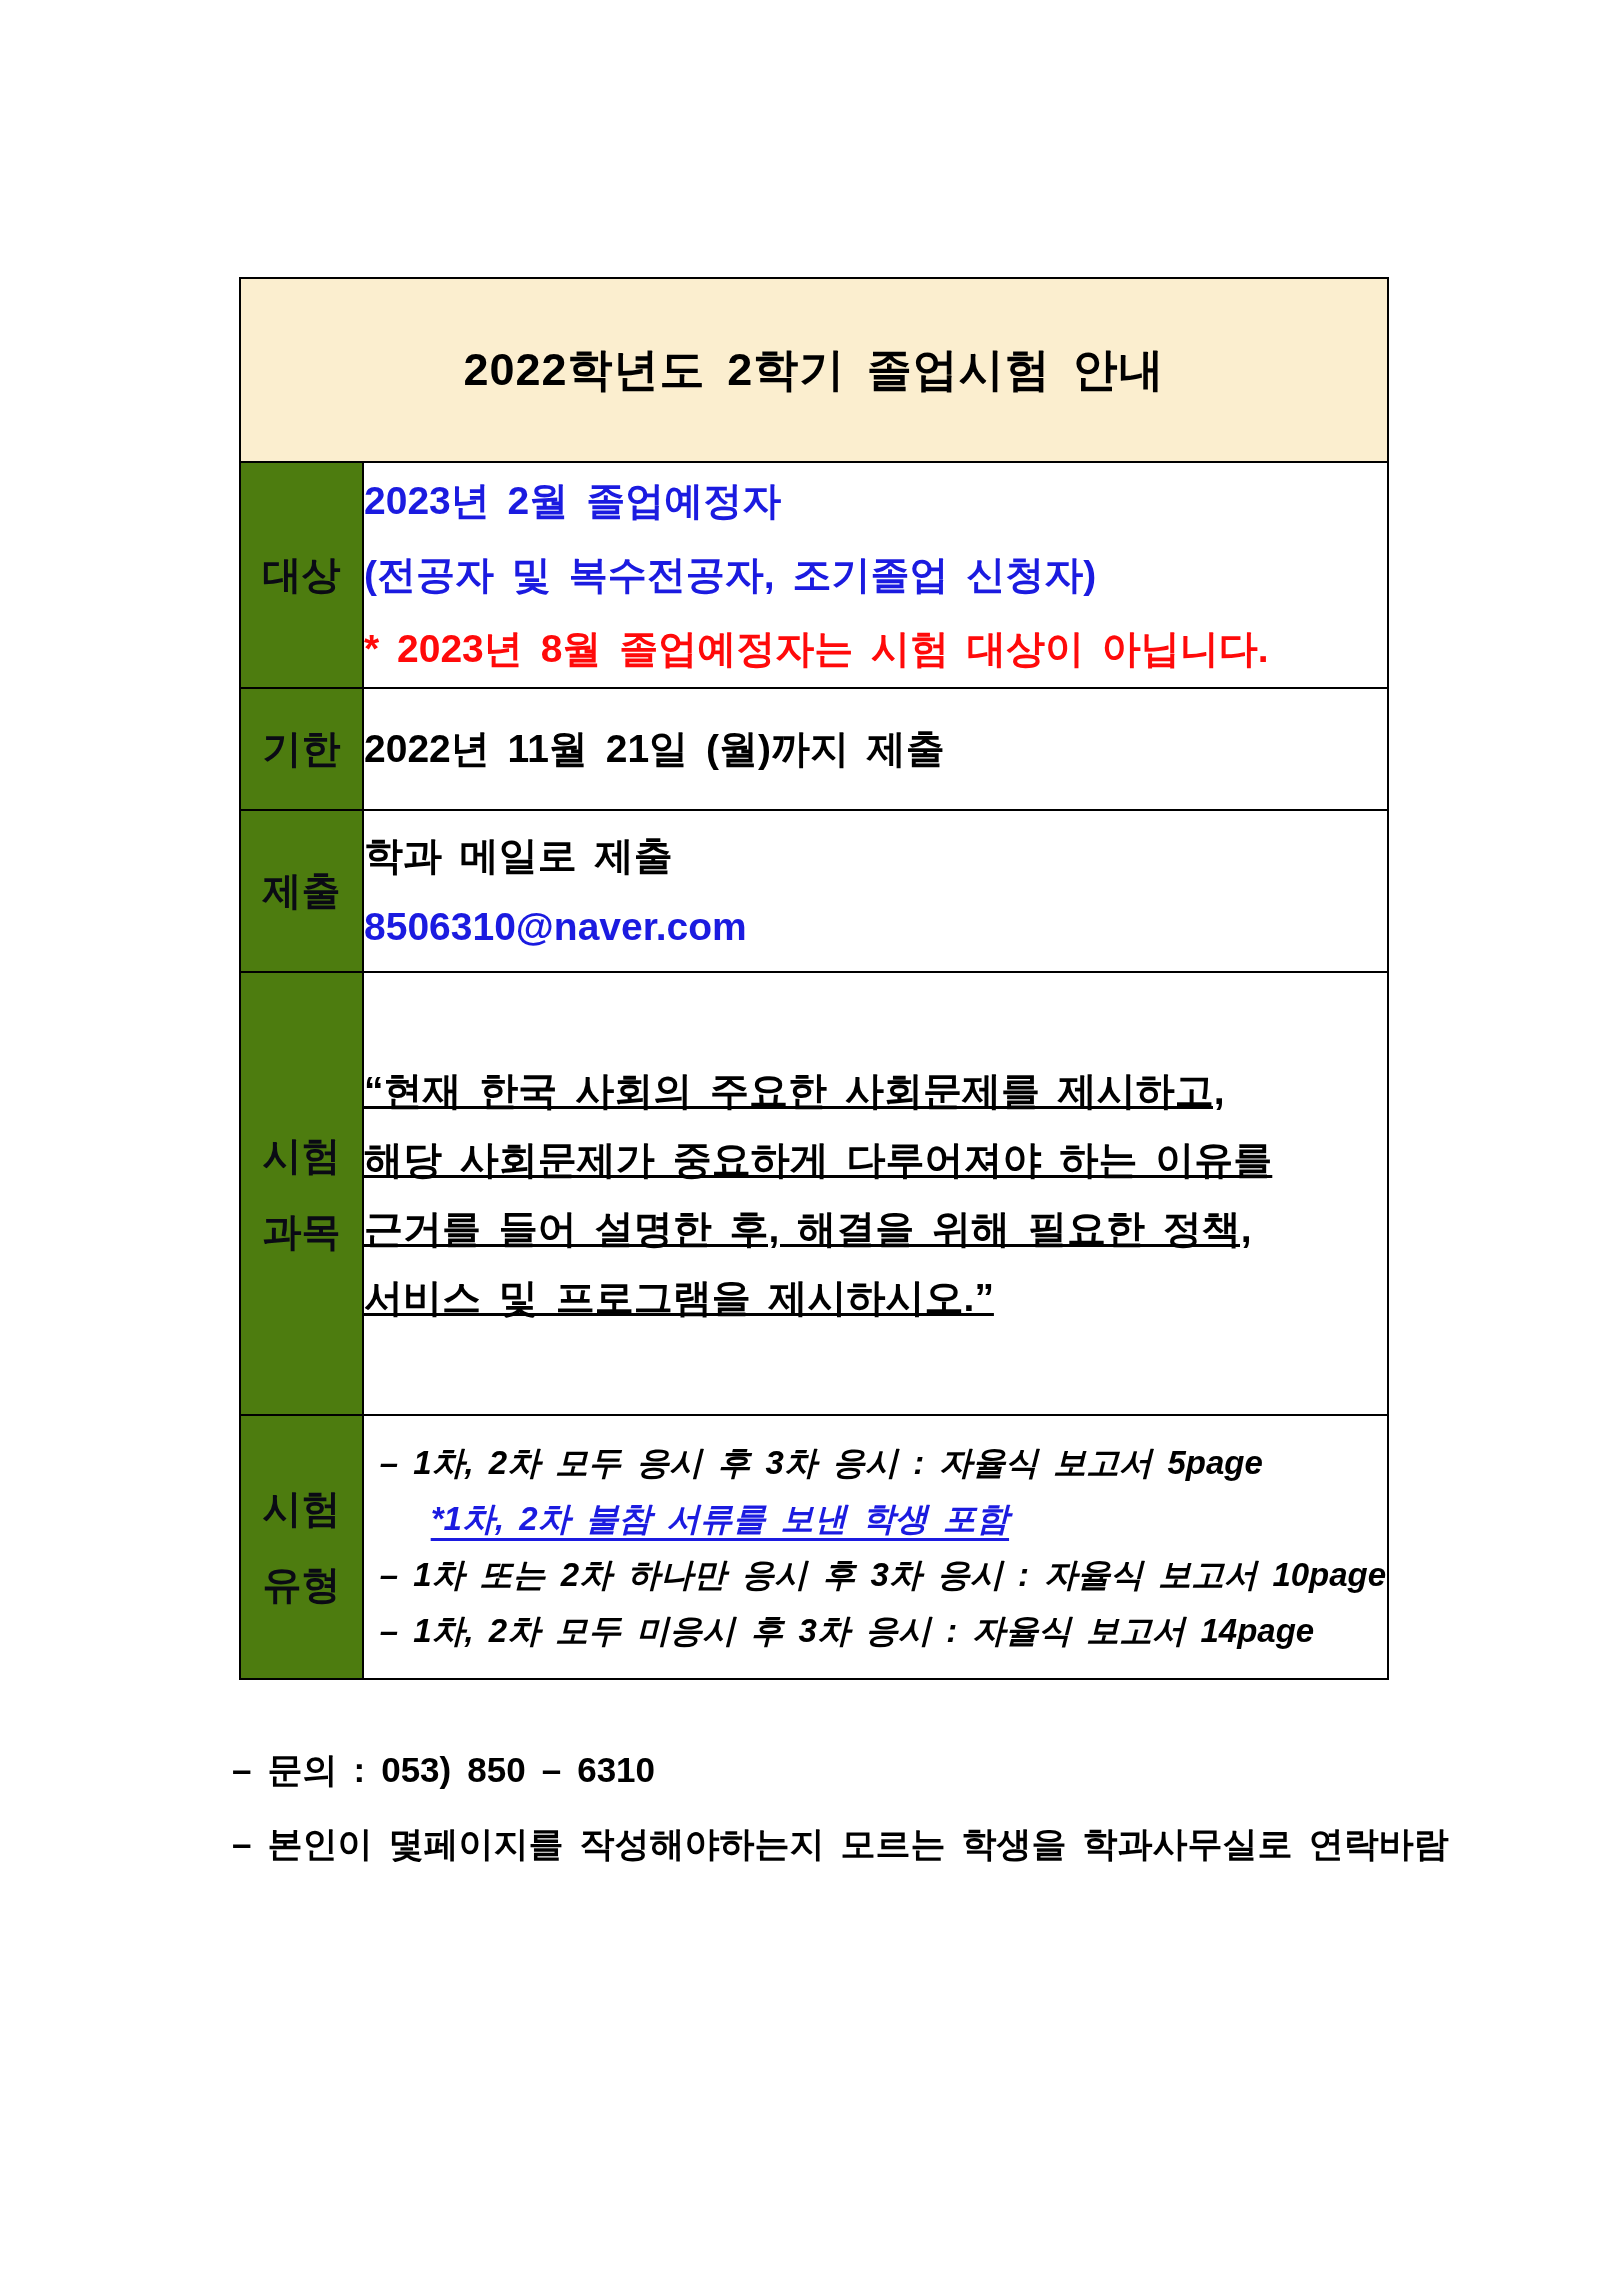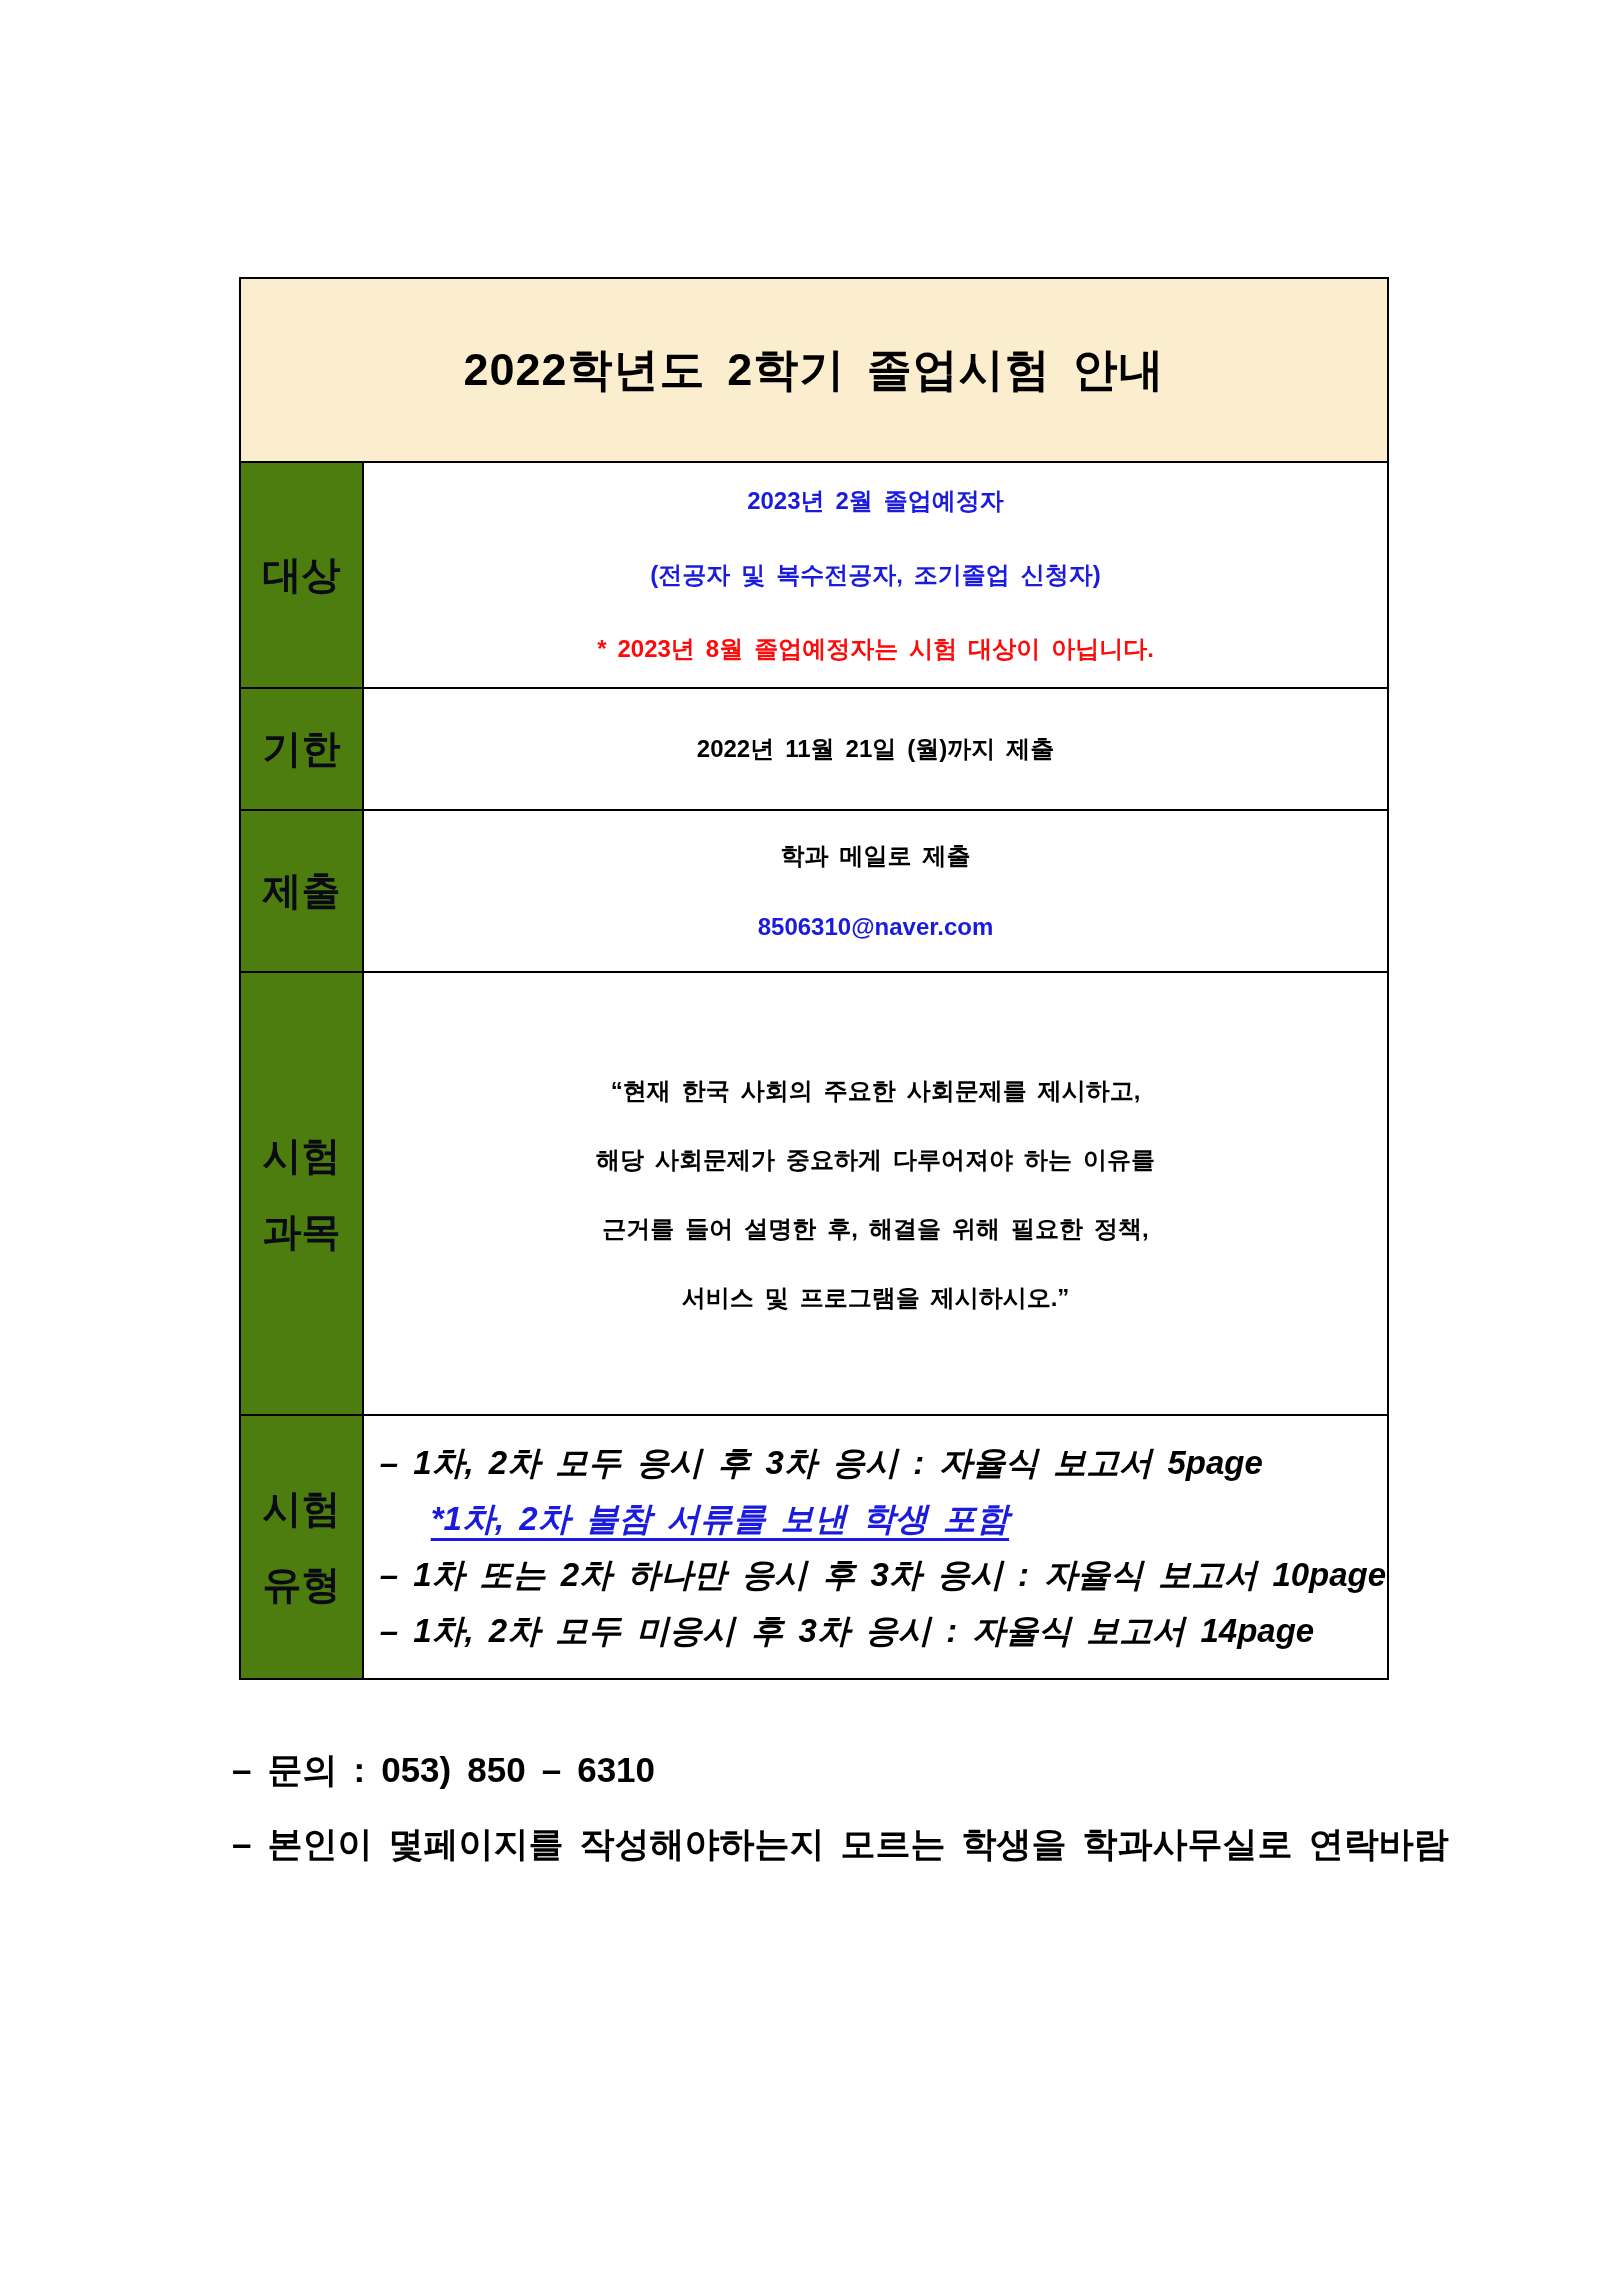--- a/index.html
+++ b/index.html
@@ -36,34 +36,33 @@
   .label-cell {
     width: 123px;
     background: #4d7c0f;
     text-align: center;
     font-size: 39px;
     color: #0a0a14;
     line-height: 76px;
   }
 
   .content-cell {
-    text-align: center;
-    font-size: 24px;
+    font-size: 39px;
     background: #ffffff;
   }
 
   .row-target   { height: 226px; }
   .row-deadline { height: 122px; }
   .row-submit   { height: 162px; }
   .row-subject  { height: 443px; }
   .row-type     { height: 264px; }
 
   .row-target .content-cell   { line-height: 74px; }
   .row-submit .content-cell   { line-height: 71px; }
-  .row-subject .content-cell  { line-height: 69px; }
+  .row-subject .content-cell  { line-height: 69px; text-decoration: underline; }
 
   .text-blue { color: #1B1BE0; }
   .text-red  { color: #FF0A0A; }
 
   .row-type .content-cell {
     text-align: left;
     font-size: 33px;
     line-height: 56px;
     padding-left: 15.7px;
     font-style: italic;

